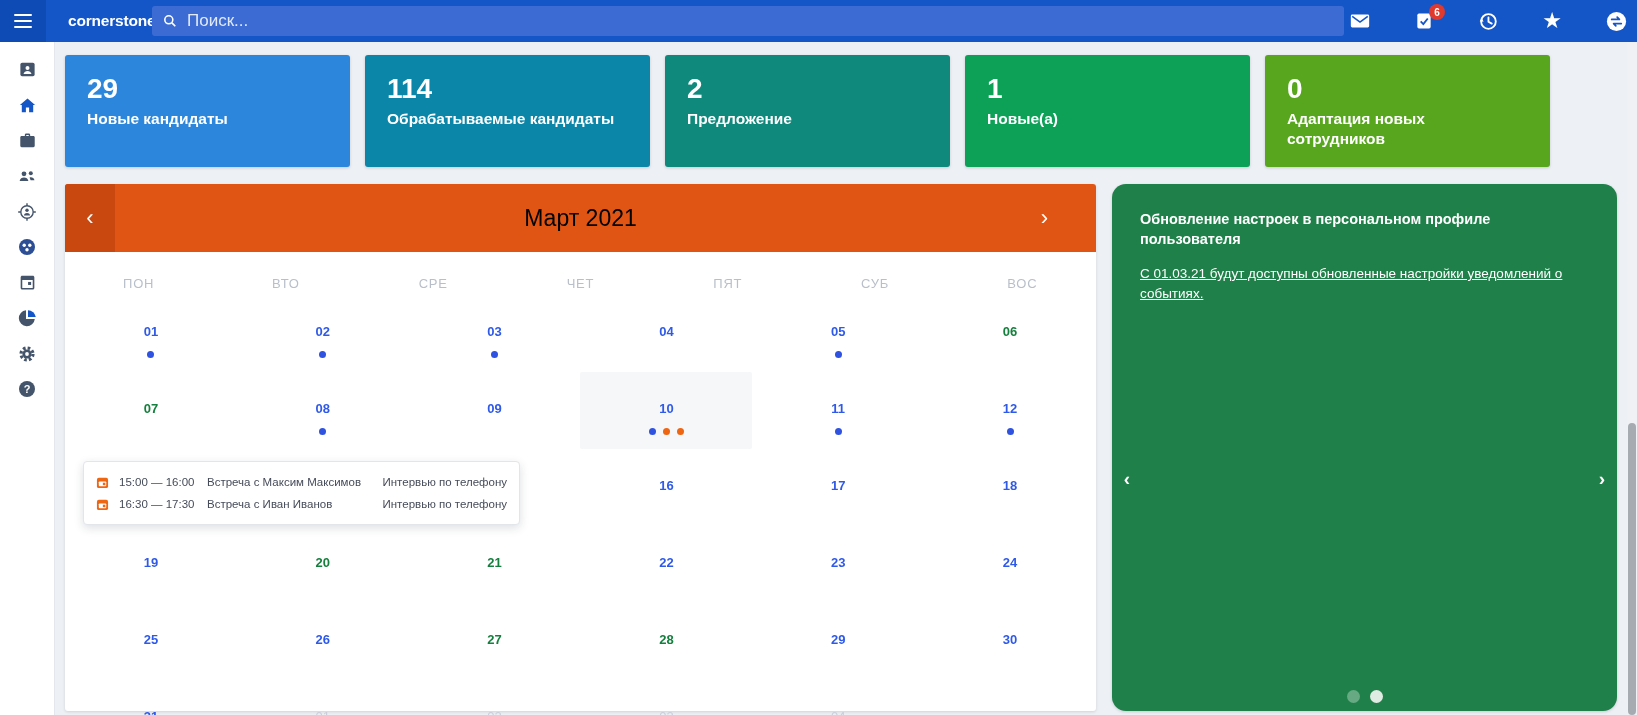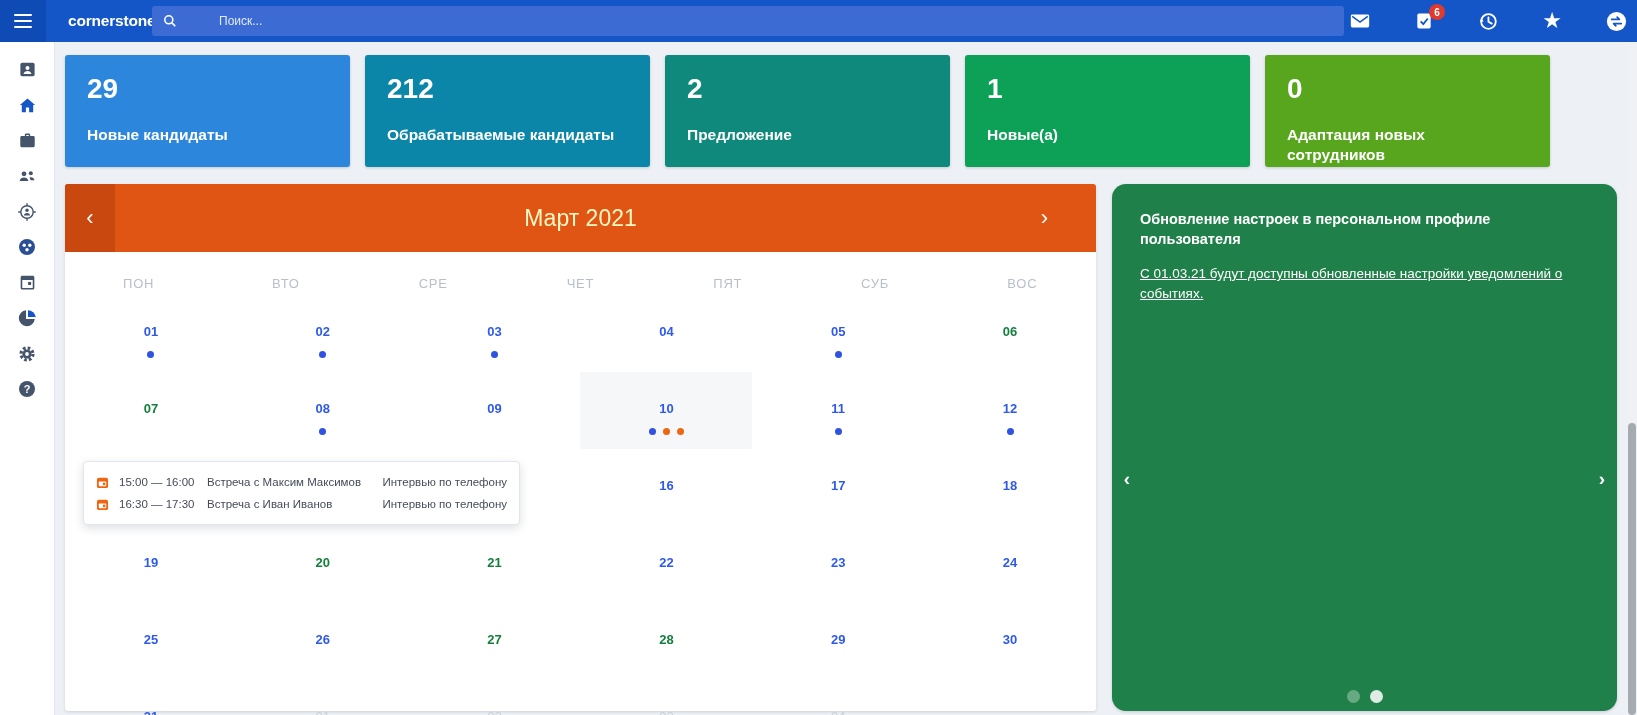--- a/index.html
+++ b/index.html
@@ -10,44 +10,44 @@
     position:relative;
   }
 
   
   .topbar { position:absolute; left:0; top:0; width:1637px; height:42px; background:#1456C8; z-index:50; }
   .hamburger-block { position:absolute; left:0; top:0; width:46px; height:42px; background:#0F4BB4; border:0; cursor:pointer; display:flex; flex-direction:column; justify-content:center; align-items:center; gap:3.5px; }
   .hamburger-block span { display:block; width:18px; height:2.4px; background:#fff; border-radius:1px; }
   .brand { position:absolute; left:68px; top:0; height:42px; display:flex; align-items:center; color:#fff; font-size:15.5px; font-weight:bold; letter-spacing:-.2px; cursor:pointer; }
   .searchbox { position:absolute; left:152px; top:6px; width:1192px; height:30px; background:#3C6CD3; border-radius:3px; display:flex; align-items:center; padding:0 10px; }
   .searchbox svg { flex:0 0 auto; margin-right:9px; }
-  .searchbox input { flex:1; background:transparent; border:0; outline:none; color:#fff; font-size:12px; font-family:"Liberation Sans", sans-serif;margin-left:32px; }
+  .searchbox input { flex:1; background:transparent; border:0; outline:none; color:#fff; font-size:17px; font-family:"Liberation Sans", sans-serif; }
   .searchbox input::placeholder { color:rgba(255,255,255,.85); }
   .topbar-icons { position:absolute; right:8px; top:0; height:42px; display:flex; align-items:center; gap:38px; }
   .tb-btn { position:relative; background:transparent; border:0; cursor:pointer; width:26px; height:26px; display:flex; align-items:center; justify-content:center; }
   .tb-badge { position:absolute; top:-4px; right:-8px; min-width:16px; height:16px; border-radius:8px; background:#E0392E; color:#fff; font-size:10px; font-weight:bold; display:flex; align-items:center; justify-content:center; padding:0 4px; }
   .tb-star { color:#fff; font-size:22px; line-height:1; }
 
   
   .sidebar { position:absolute; left:0; top:42px; width:55px; height:673px; background:#fff; border-right:1px solid #E3E7ED; z-index:40; display:flex; flex-direction:column; align-items:center; padding-top:10px; }
   .sb-btn { width:55px; height:35.5px; border:0; background:transparent; cursor:pointer; display:flex; align-items:center; justify-content:center; color:#44546A; }
   .sb-btn.active { color:#1456C8; }
   .sb-btn.navy { color:#2C4E95; }
 
   
   .stat-card { position:absolute; top:55px; width:285px; height:112px; border-radius:3px; color:#fff; padding:18px 22px; box-shadow:0 1px 3px rgba(20,40,80,.18); cursor:pointer; }
   .stat-value { font-size:28px; font-weight:bold; line-height:1.15; }
-  .stat-label { font-size:15.5px; font-weight:bold; line-height:1.3; margin-top:20px; max-width:230px; }
+  .stat-label { font-size:15.5px; font-weight:bold; line-height:1.3; margin-top:4px; max-width:230px; }
 
   
   .calendar { position:absolute; left:65px; top:184px; width:1031px; height:527px; background:#fff; border-radius:3px; box-shadow:0 1px 3px rgba(20,40,80,.14); }
   .cal-header { position:relative; height:68px; background:#E05513; border-radius:3px 3px 0 0; display:flex; align-items:center; justify-content:center; }
   .cal-prev { position:absolute; left:0; top:0; width:50px; height:68px; background:#C84810; border:0; border-radius:3px 0 0 0; color:#fff; font-size:22px; cursor:pointer; }
   .cal-next { position:absolute; right:48px; top:0; height:68px; background:transparent; border:0; color:#fff; font-size:22px; cursor:pointer; }
-  .cal-title { color:#fef9c3; font-size:23px; font-weight:500; }
+  .cal-title { color:#000000; font-size:23px; font-weight:500; }
   .cal-weekdays { display:grid; grid-template-columns:repeat(7,1fr); margin-top:24px; }
   .wd { text-align:center; font-size:13px; color:#B9BFCA; letter-spacing:.8px; }
   .cal-grid { display:grid; grid-template-columns:repeat(6,1fr); grid-auto-rows:77px; margin-top:4px; }
   .cal-cell { position:relative; text-align:center; padding-top:30px; cursor:pointer; }
   .cal-cell.selected { background:#F6F7F9; border-radius:2px; }
   .cal-date { font-size:13px; font-weight:600; color:#2F5AE9; line-height:14px; }
   .cal-cell.muted .cal-date { color:#15803d; }
   .cal-cell.outside .cal-date { color:#C9CEDA; font-weight:400; }
   .cal-dots { margin-top:12px; height:8px; display:flex; justify-content:center; gap:7px; }
   .dot { width:7px; height:7px; border-radius:50%; }
@@ -198,21 +198,21 @@
         <text x="10" y="13.8" text-anchor="middle" font-size="11" font-weight="bold" font-family="Liberation Sans, sans-serif" fill="#fff">?</text>
       </svg>
   </button>
 </nav>
 
 <div class="stat-card" style="left: 65px; background: rgb(44, 134, 219);">
   <div class="stat-value">29</div>
   <div class="stat-label">Новые кандидаты</div>
 </div>
 <div class="stat-card" style="left: 365px; background: rgb(11, 134, 169);">
-  <div class="stat-value">212</div>
+  <div class="stat-value">114</div>
   <div class="stat-label">Обрабатываемые кандидаты</div>
 </div>
 <div class="stat-card" style="left: 665px; background: rgb(14, 137, 124);">
   <div class="stat-value">2</div>
   <div class="stat-label">Предложение</div>
 </div>
 <div class="stat-card" style="left: 965px; background: rgb(13, 160, 87);">
   <div class="stat-value">1</div>
   <div class="stat-label">Новые(а)</div>
 </div>

